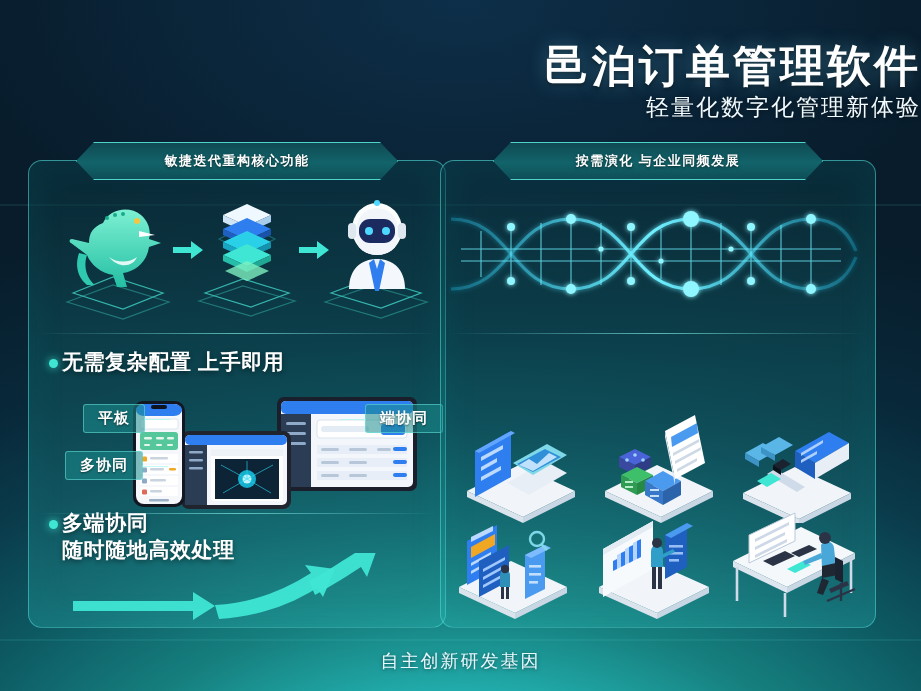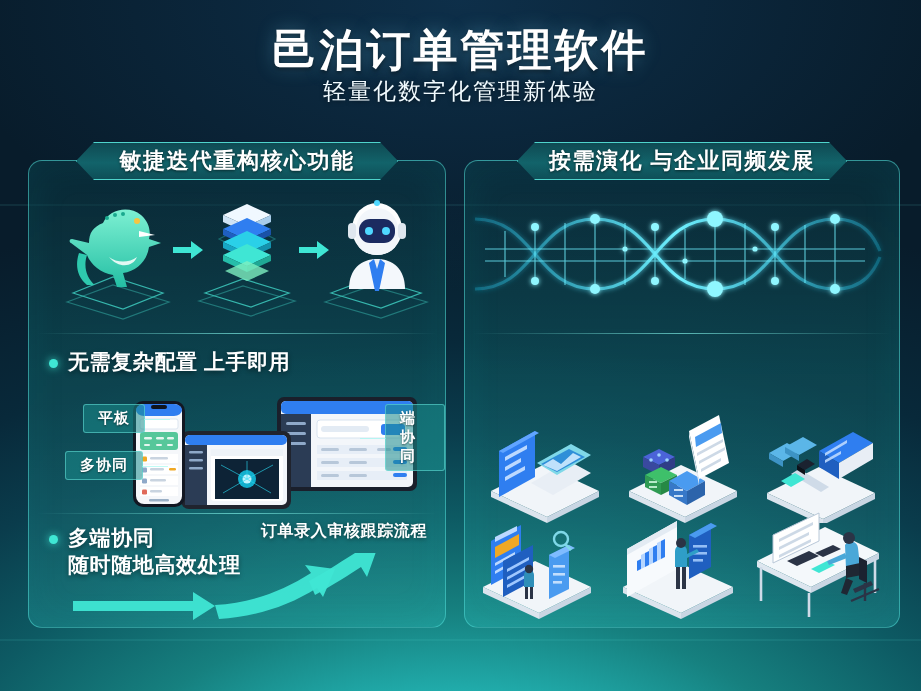--- a/index.html
+++ b/index.html
@@ -15,60 +15,60 @@
       radial-gradient(120% 90% at 50% 118%, #2fd8cf 0%, #24b9b8 16%, #16807f 33%, #0d5a63 48%, #0a3c4c 62%, #08293a 76%, #081c2b 100%),
       linear-gradient(180deg,#07182a 0%,#0a2234 38%,#0c3a46 70%,#12636a 100%);
   }
   
   #stage:after{
     content:""; position:absolute; inset:0; pointer-events:none;
     background:radial-gradient(80% 60% at 50% 0%, rgba(20,70,110,.45) 0%, rgba(4,12,24,0) 70%);
   }
 
   
-  .header{ position:absolute; left:0; right:0; top:26px; text-align:center; z-index:6;}
+  .header{ position:absolute; left:0; right:0; top:42px; text-align:right; z-index:6;}
   .title{
     font-size:44px; font-weight:700; letter-spacing:3px; color:#ffffff;
     text-shadow:0 0 18px rgba(120,220,255,.35), 0 2px 4px rgba(0,0,0,.55);
     line-height:1.08;
   }
   .subtitle{
     margin-top:2px; font-size:23px; color:#f2fbff; letter-spacing:2px; font-weight:500;
     text-shadow:0 1px 4px rgba(0,0,0,.5);
   }
 
   
   .panel{
     position:absolute; top:160px; height:468px; z-index:5;
     border:1px solid rgba(80,220,215,.55);
     border-radius:14px;
     background:linear-gradient(180deg, rgba(11,52,64,.55) 0%, rgba(20,110,112,.38) 45%, rgba(60,200,195,.22) 100%);
     box-shadow:inset 0 0 40px rgba(0,200,200,.08);
   }
   .panel.left{ left:28px; width:418px; }
-  .panel.right{ left:464px; width:436px; }
+  .panel.right{ left:440px; width:436px; }
 
   .panel-head{
     position:absolute; top:-19px; left:50%; transform:translateX(-50%);
     height:38px; min-width:300px; padding:0 34px;
     display:flex; align-items:center; justify-content:center;
-    color:#fff; font-size:22px; font-weight:700; letter-spacing:1.5px;
+    color:#fff; font-size:13px; font-weight:700; letter-spacing:1.5px;
     background:linear-gradient(180deg,#0f4a53 0%, #12636a 55%, #0e4f58 100%);
     border:1px solid rgba(90,235,225,.85);
     clip-path:polygon(18px 0, calc(100% - 18px) 0, 100% 50%, calc(100% - 18px) 100%, 18px 100%, 0 50%);
     text-shadow:0 1px 3px rgba(0,0,0,.6);
     white-space:nowrap;
   }
   .panel.left .panel-head{ width:322px; }
   .panel.right .panel-head{ width:330px; }
 
   .divider{ position:absolute; left:8px; right:8px; height:1px; background:linear-gradient(90deg,rgba(110,235,228,0),rgba(130,245,235,.65),rgba(110,235,228,0)); }
 
   
-  .bullet-head{ position:absolute; display:flex; align-items:flex-start; gap:10px; }
+  .bullet-head{ position:absolute; display:flex; align-items:flex-start; gap:4px; }
   .dot{ width:9px; height:9px; border-radius:50%; background:#3fe6d4; margin-top:10px; flex:none; box-shadow:0 0 8px rgba(63,230,212,.9); }
   .bullet-text{ color:#ffffff; font-size:21px; font-weight:700; line-height:1.28; letter-spacing:.6px; text-shadow:0 2px 5px rgba(0,0,0,.45); white-space:pre-line;}
 
   .pill{
     position:absolute; display:flex; align-items:center; justify-content:center;
     padding:4px 14px; border-radius:3px; font-size:15px; font-weight:700; letter-spacing:1px;
     color:#ffffff; background:rgba(25,140,140,.55); border:1px solid rgba(110,240,230,.5);
     text-shadow:0 1px 2px rgba(0,0,0,.5);
   }
   .pill:before{ content:""; position:absolute; top:50%; width:26px; height:1px; background:rgba(150,250,240,.6); }
@@ -293,31 +293,30 @@
           <rect x="15" y="96" width="38" height="9" fill="#ffffff"></rect>
             <rect x="17" y="98.5" width="5" height="5" rx="1.2" fill="#e06a5a"></rect>
             <rect x="25" y="99" width="12" height="2.4" rx="1.2" fill="#c9d4e0"></rect>
         </g>
         <rect x="24" y="108" width="20" height="2.4" rx="1.2" fill="#9bb0c6"></rect>
       </g>
     </svg>
 
     <div class="pill lead-right" style="left:54px; top:243px;">平板</div>
     <div class="pill lead-right" style="left:36px; top:290px;">多协同</div>
-    <div class="pill lead-left" style="left:356px; top:243px;padding-left:14px;">端协同</div>
+    <div class="pill lead-left" style="left:336px; top:243px;padding-left:14px;">端协同</div>
 
     <div class="divider" style="top:352px;"></div>
 
-    <div class="bullet-head" style="left:20px; top:364px;">
+    <div class="bullet-head" style="left:20px; top:349px;">
       <span class="dot"></span>
       <span class="bullet-text">多端协同
 随时随地高效处理</span>
     </div>
 
-    <div class="flowlabel" style="left:232px; top:360px;">订单录入审核跟踪流程</div>
 
     <svg class="art" style="left:44px; top:392px;" width="350" height="70" viewBox="0 0 350 70">
       <g fill="#3fe6d4">
         <path d="M0,48 H120 v-9 l22,14 -22,14 v-9 H0 z" opacity=".95"></path>
         <path d="M142,52 C178,50 210,38 238,20 l-6,-8 30,4 -12,28 -6,-9 C214,54 180,64 146,66 z" opacity=".95"></path>
         <path d="M236,28 C258,16 272,6 282,0 l-8,-2 30,-2 -10,28 -6,-10 C276,22 260,32 242,42 z" opacity=".95"></path>
       </g>
     </svg>
   </div>
 
@@ -551,13 +550,14 @@
           <path d="M100,80 L118,72 L120,76 L102,84 Z" fill="#2b3446"></path>
           <g stroke="#2b3446" stroke-width="2.4" fill="none">
               <path d="M112,74 V92"></path>
               <path d="M98,92 L126,80"></path>
             </g>
         </g>
       </g>
     </svg>
   </div>
 
+  <div class="footer">自主创新研发基因</div>
 </div>
 
 </body></html>

